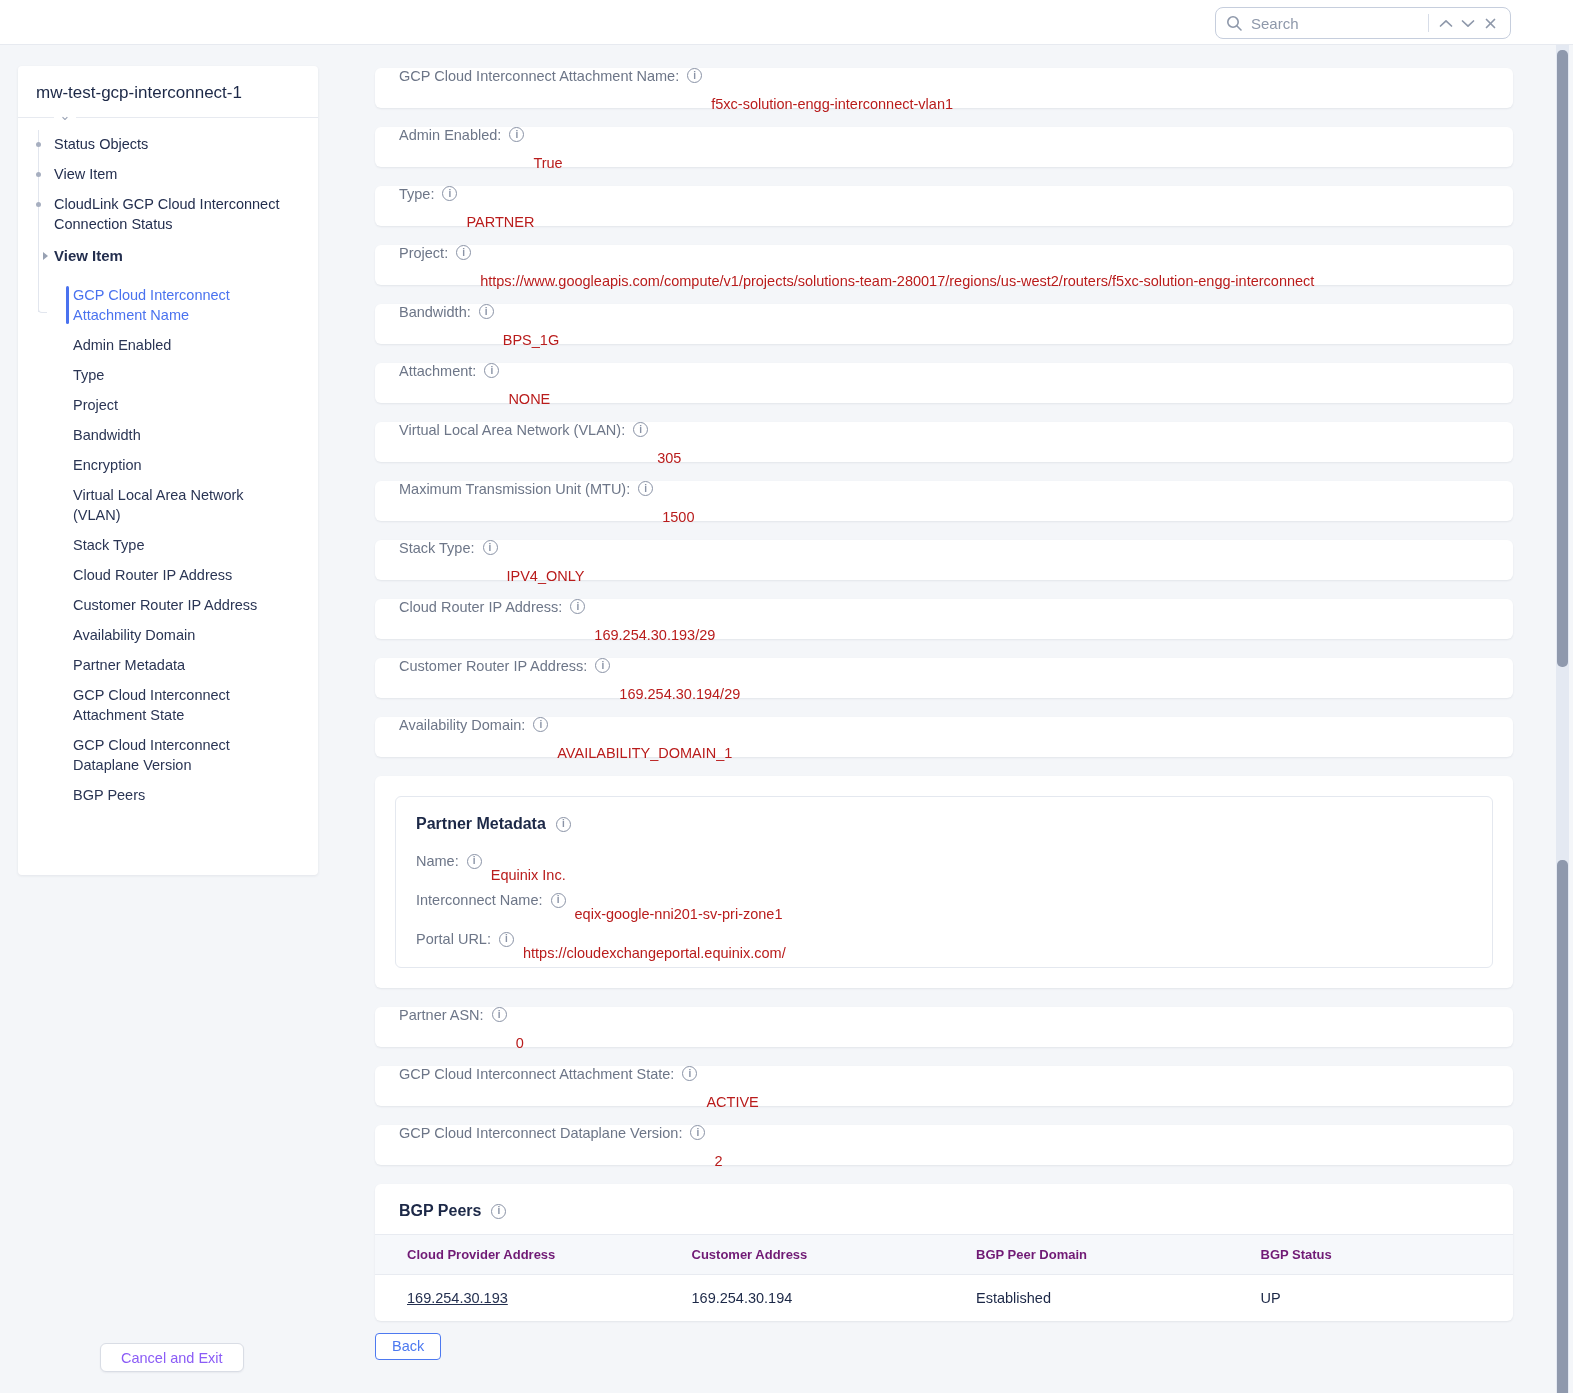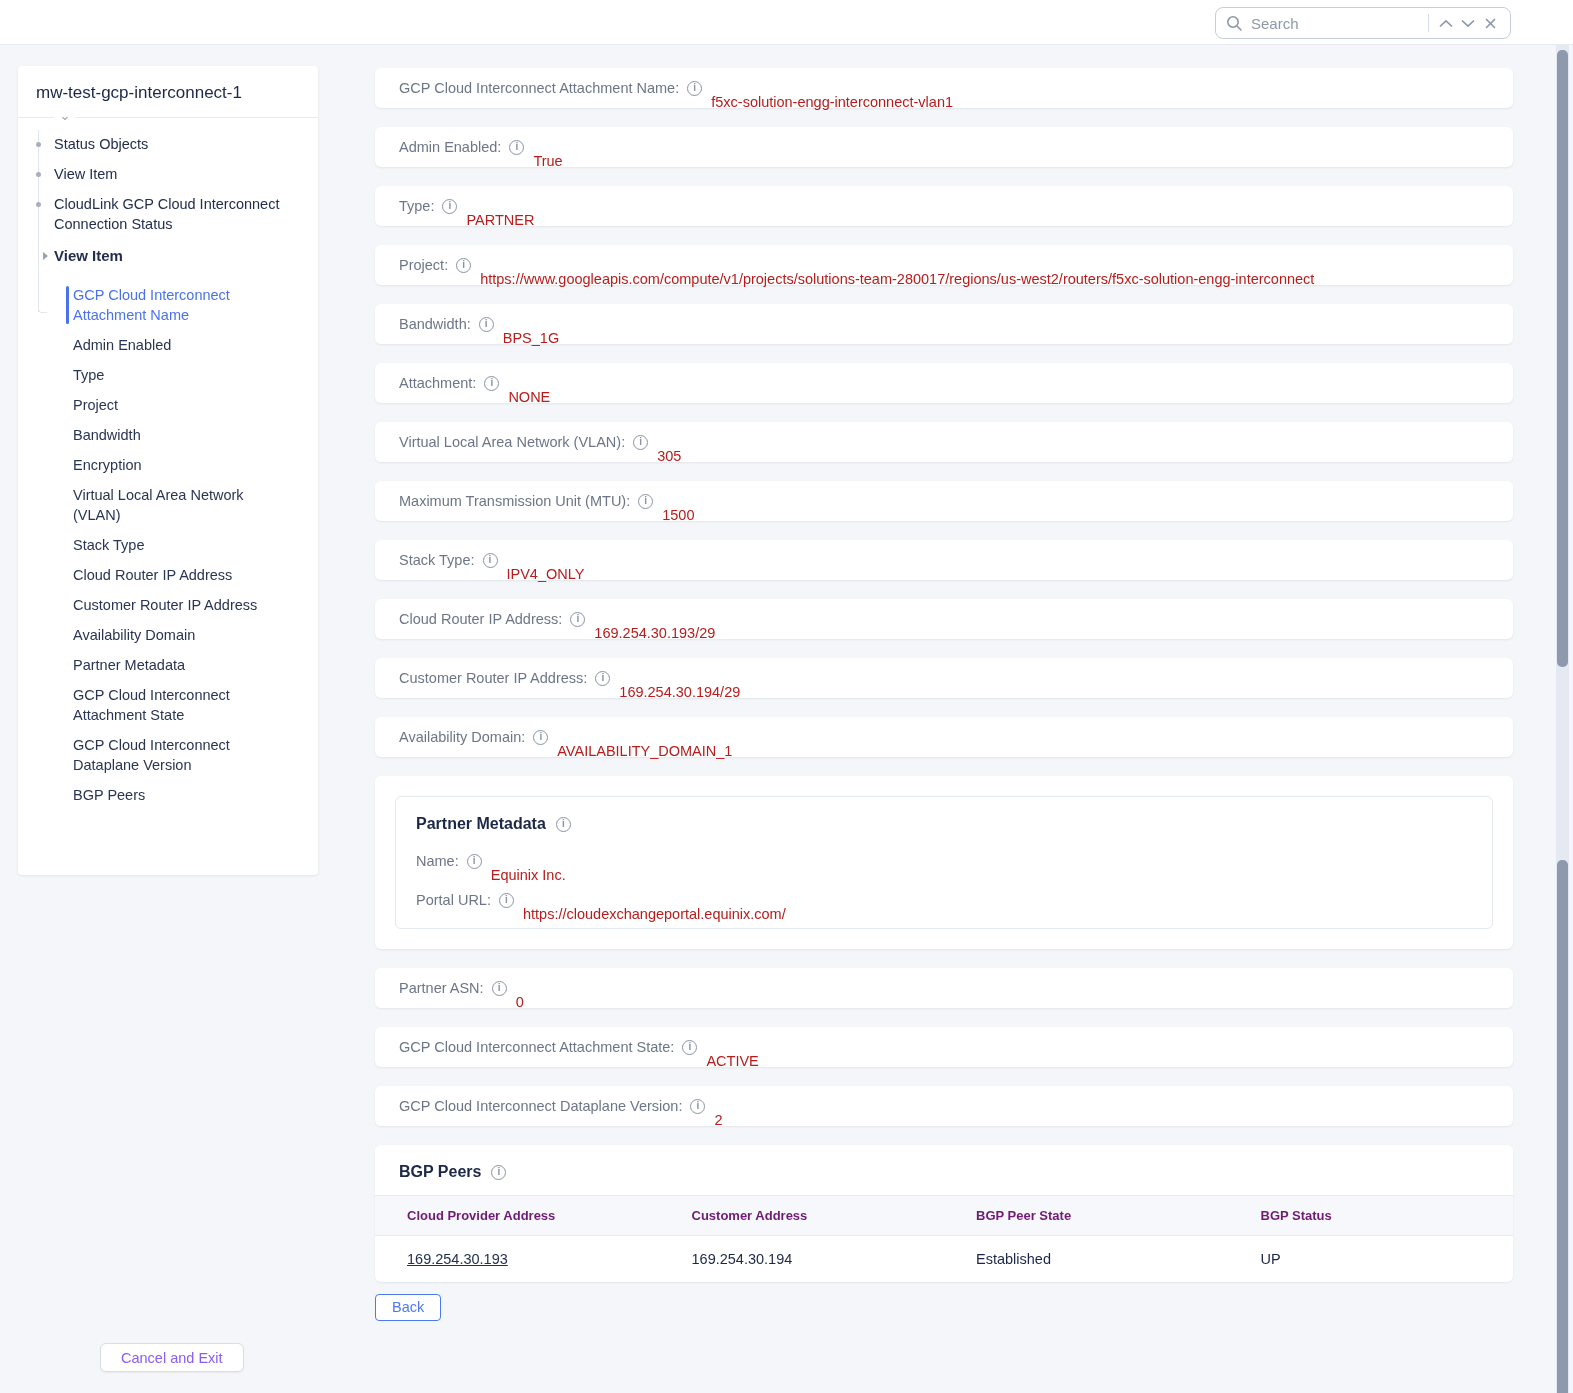--- a/index.html
+++ b/index.html
@@ -77,21 +77,21 @@
   }
   .sub-item.active { color:#4a72ef; }
   .sub-item.active::before {
     content:''; position:absolute; left:-7px; top:1px; bottom:1px; width:3px;
     background:#4a72ef; border-radius:2px;
   }
   
   .main { position:absolute; left:375px; top:68px; width:1138px; }
   .field-row {
     background:#fff; border-radius:6px; height:40px; margin-bottom:19px;
-    display:flex; align-items:center; padding:0 16px 0 24px;
+    display:flex; align-items:flex-start; padding:0 16px 0 24px;
     box-shadow:0 1px 2px rgba(26,35,64,0.08);
   }
   .flabel { color:#6d7688; white-space:nowrap; }
   .fvalue { color:#b91c1c;margin-top:28px; }
   .info {
     display:inline-flex; align-items:center; justify-content:center;
     width:15px; height:15px; border:1px solid #8a93a6; border-radius:50%;
     color:#8a93a6; font-size:10px; font-weight:700; line-height:1;
     margin:0 9px 0 8px; flex:0 0 auto; cursor:pointer;
   }
@@ -278,20 +278,25 @@
       <div class="card-heading">
         <span>Partner Metadata</span>
         <span class="info" style="margin-left:10px;"></span>
       </div>
       <div class="pm-field">
         <span class="flabel">Name:</span>
         <span class="info"></span>
         <span class="fvalue">Equinix Inc.</span>
       </div>
       <div class="pm-field">
+        <span class="flabel">Interconnect Name:</span>
+        <span class="info"></span>
+        <span class="fvalue">eqix-google-nni201-sv-pri-zone1</span>
+      </div>
+      <div class="pm-field">
         <span class="flabel">Portal URL:</span>
         <span class="info"></span>
         <span class="fvalue">https://cloudexchangeportal.equinix.com/</span>
       </div>
     </div>
   </div>
 
   <div class="field-row">
     <span class="flabel">Partner ASN:</span>
     <span class="info"></span>
@@ -314,21 +319,21 @@
       <div class="card-heading">
         <span>BGP Peers</span>
         <span class="info" style="margin-left:10px;"></span>
       </div>
     </div>
     <table class="bgp">
       <thead>
         <tr>
           <th>Cloud Provider Address</th>
           <th>Customer Address</th>
-          <th>BGP Peer State</th>
+          <th>BGP Peer Domain</th>
           <th>BGP Status</th>
         </tr>
       </thead>
       <tbody>
         <tr>
           <td><span class="cell-link">169.254.30.193</span></td>
           <td>169.254.30.194</td>
           <td>Established</td>
           <td>UP</td>
         </tr>

